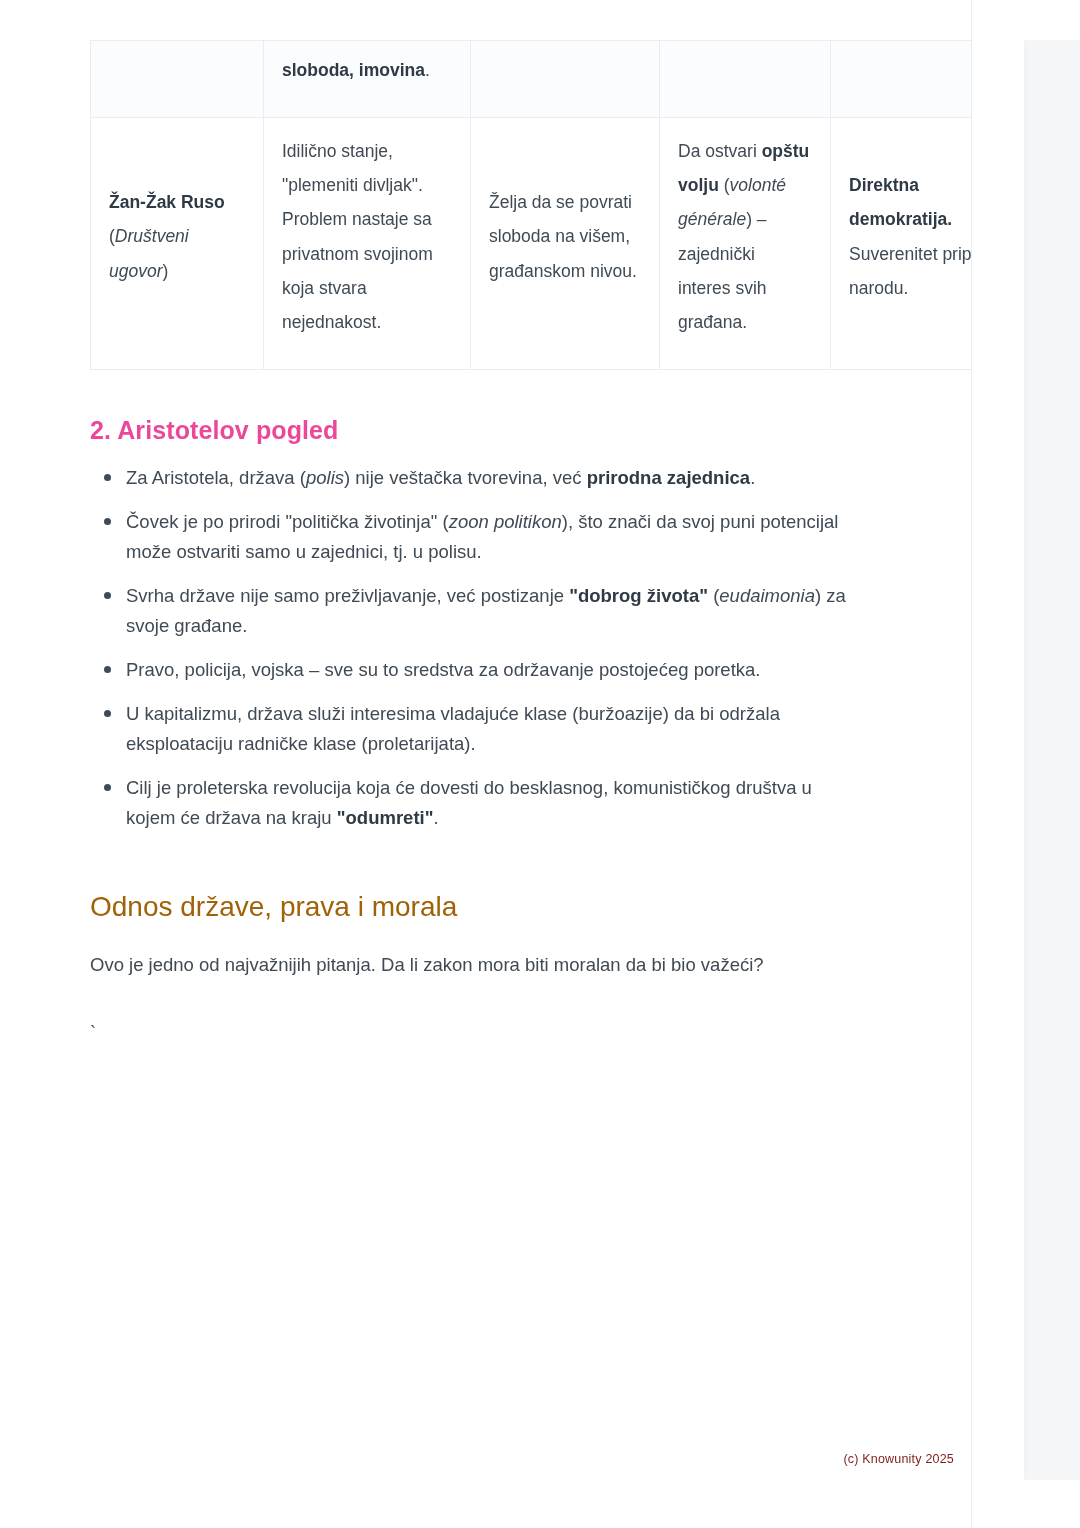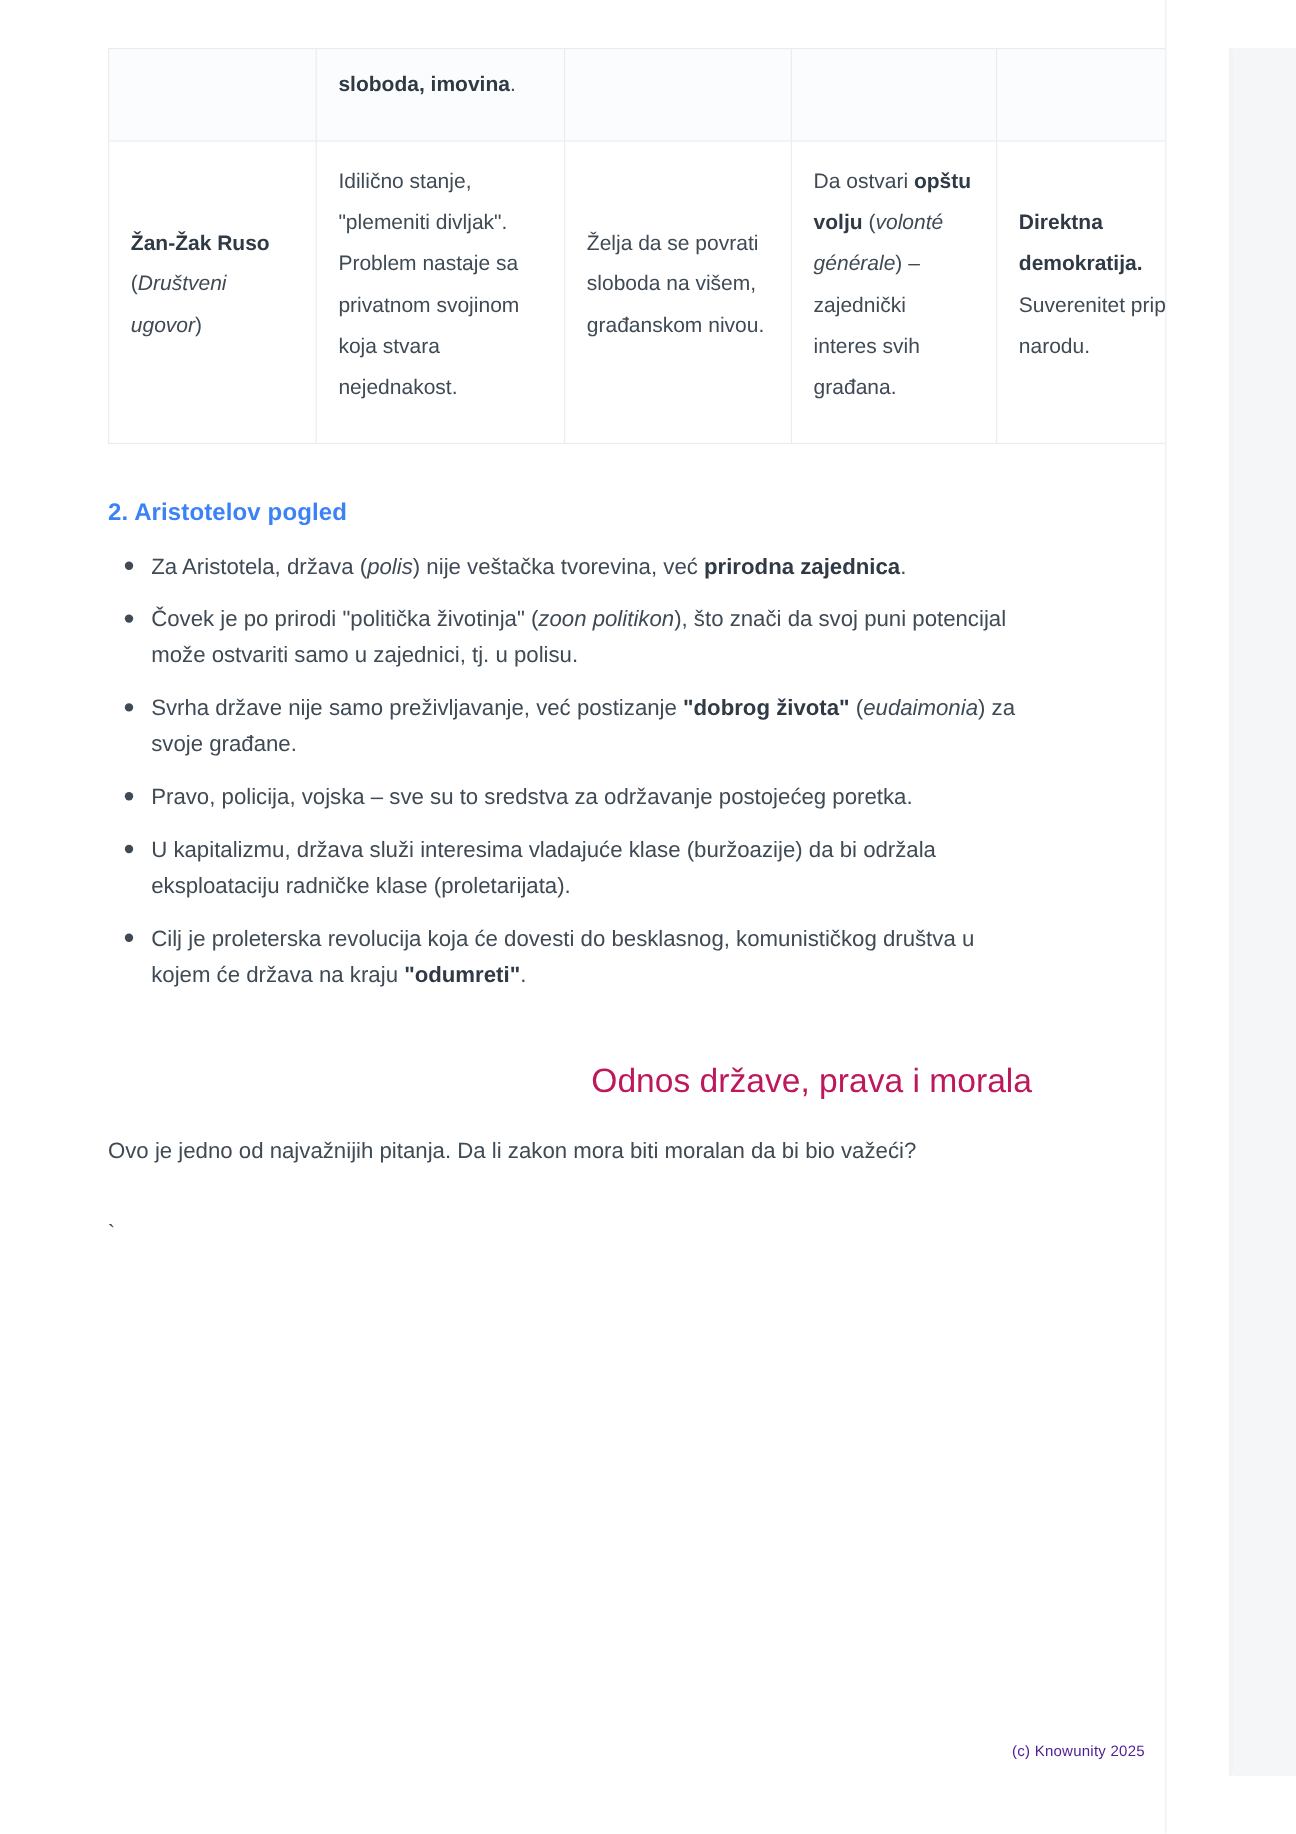--- a/index.html
+++ b/index.html
@@ -85,32 +85,31 @@
   .c2 { width: 170px; }
   .c3 { width: 152px; }
   .c4 { width: 134px; }
   .c5 { width: 168px; }
 
   b, strong { font-weight: 700; color: #2f3a45; }
   i, em { font-style: italic; }
 
   
   h3.sub {
-    font-size: 20px;
+    font-size: 25px;
     font-weight: 700;
-    color: #3b82f6;
+    color: #ec4899;
     margin: 46px 0 18px 0;
     letter-spacing: .1px;
   }
   h2.section {
     font-size: 28px;
     font-weight: 400;
-    color: #be185d;
+    color: #a16207;
     margin: 58px 0 26px 0;
-    text-align: right;
   }
 
   ul.list {
     margin: 0 0 0 0;
     padding-left: 34px;
     list-style: none;
   }
   ul.list li {
     position: relative;
     font-size: 18.5px;
@@ -143,21 +142,21 @@
     color: #3f4a55;
     margin: 42px 0 0 0;
     letter-spacing: 1px;
   }
 
   .footer-note {
     position: absolute;
     right: 126px;
     bottom: 62px;
     font-size: 12.5px;
-    color: #4c1d95;
+    color: #7f1d1d;
     letter-spacing: .2px;
   }
 </style>
 </head>
 <body>
 
 <div class="page">
 
   <div class="content">
 

